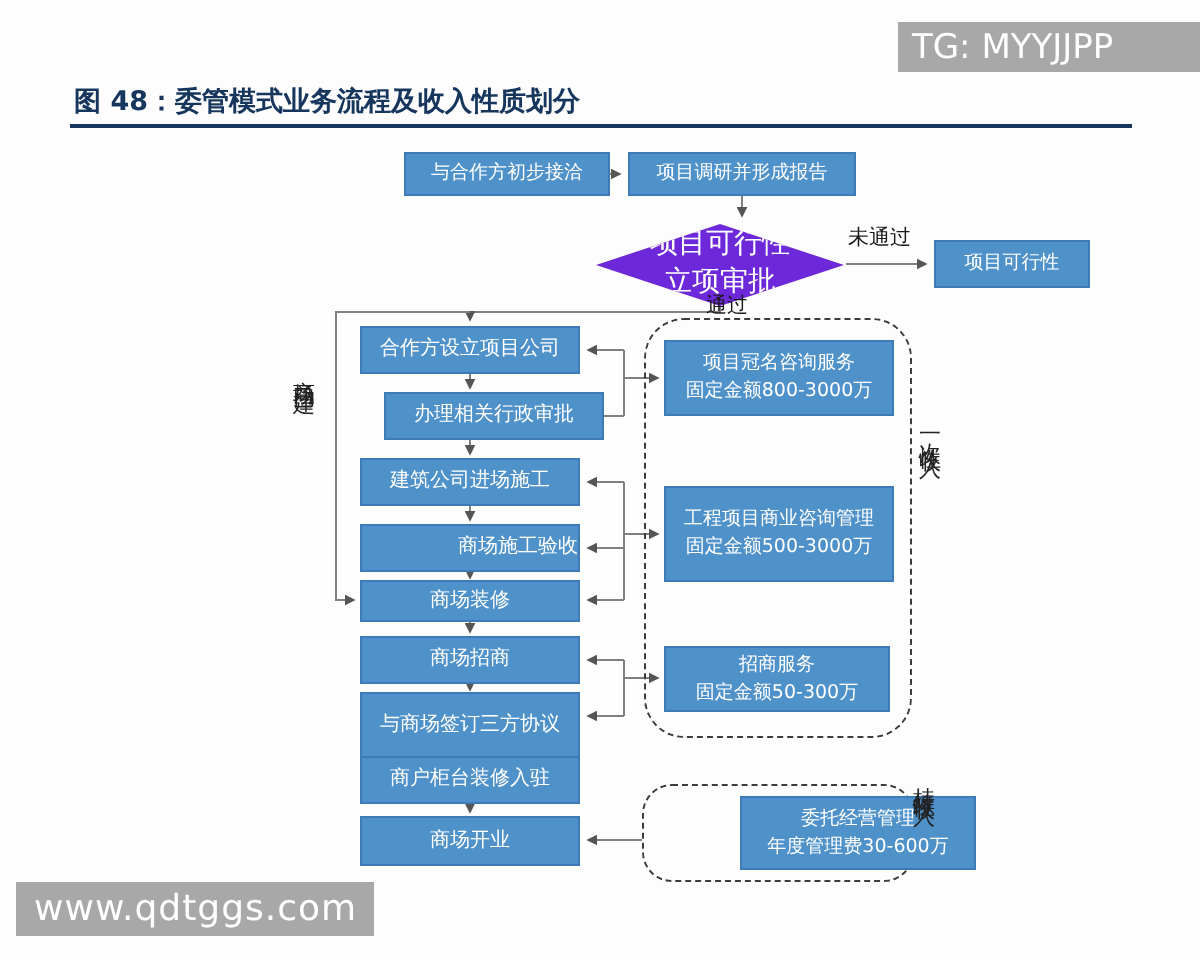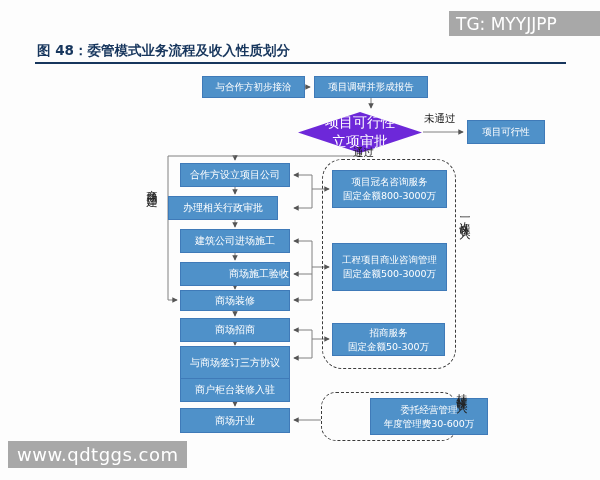--- a/index.html
+++ b/index.html
@@ -113,21 +113,21 @@
   </div>
 
   <div class="flabel" style="left:424px;top:112px;">未通过</div>
   <div class="flabel" style="left:353px;top:146px;">通过</div>
 
   <div class="pbox small" style="left:467px;top:120px;width:78px;height:24px;">项目可行性</div>
 
   <div class="vlabel" style="left:146px;top:181px;">商场已建</div>
 
   <div class="pbox" style="left:180px;top:163px;width:110px;height:24px;">合作方设立项目公司</div>
-  <div class="pbox" style="left:168px;top:196px;width:110px;height:24px;">办理相关行政审批</div>
+  <div class="pbox" style="left:192px;top:196px;width:110px;height:24px;">办理相关行政审批</div>
   <div class="pbox" style="left:180px;top:229px;width:110px;height:24px;">建筑公司进场施工</div>
   <div class="pbox" style="left:180px;top:262px;width:110px;height:24px;padding-left:48px;">商场施工验收</div>
   <div class="pbox" style="left:180px;top:290px;width:110px;height:21px;">商场装修</div>
   <div class="pbox" style="left:180px;top:318px;width:110px;height:24px;">商场招商</div>
   <div class="pbox" style="left:180px;top:346px;width:110px;height:34px;">与商场签订三方协议</div>
   <div class="pbox" style="left:180px;top:378px;width:110px;height:24px;">商户柜台装修入驻</div>
   <div class="pbox" style="left:180px;top:408px;width:110px;height:25px;">商场开业</div>
 
   <div class="dgroup one-time"></div>
   <div class="dgroup recurring"></div>

